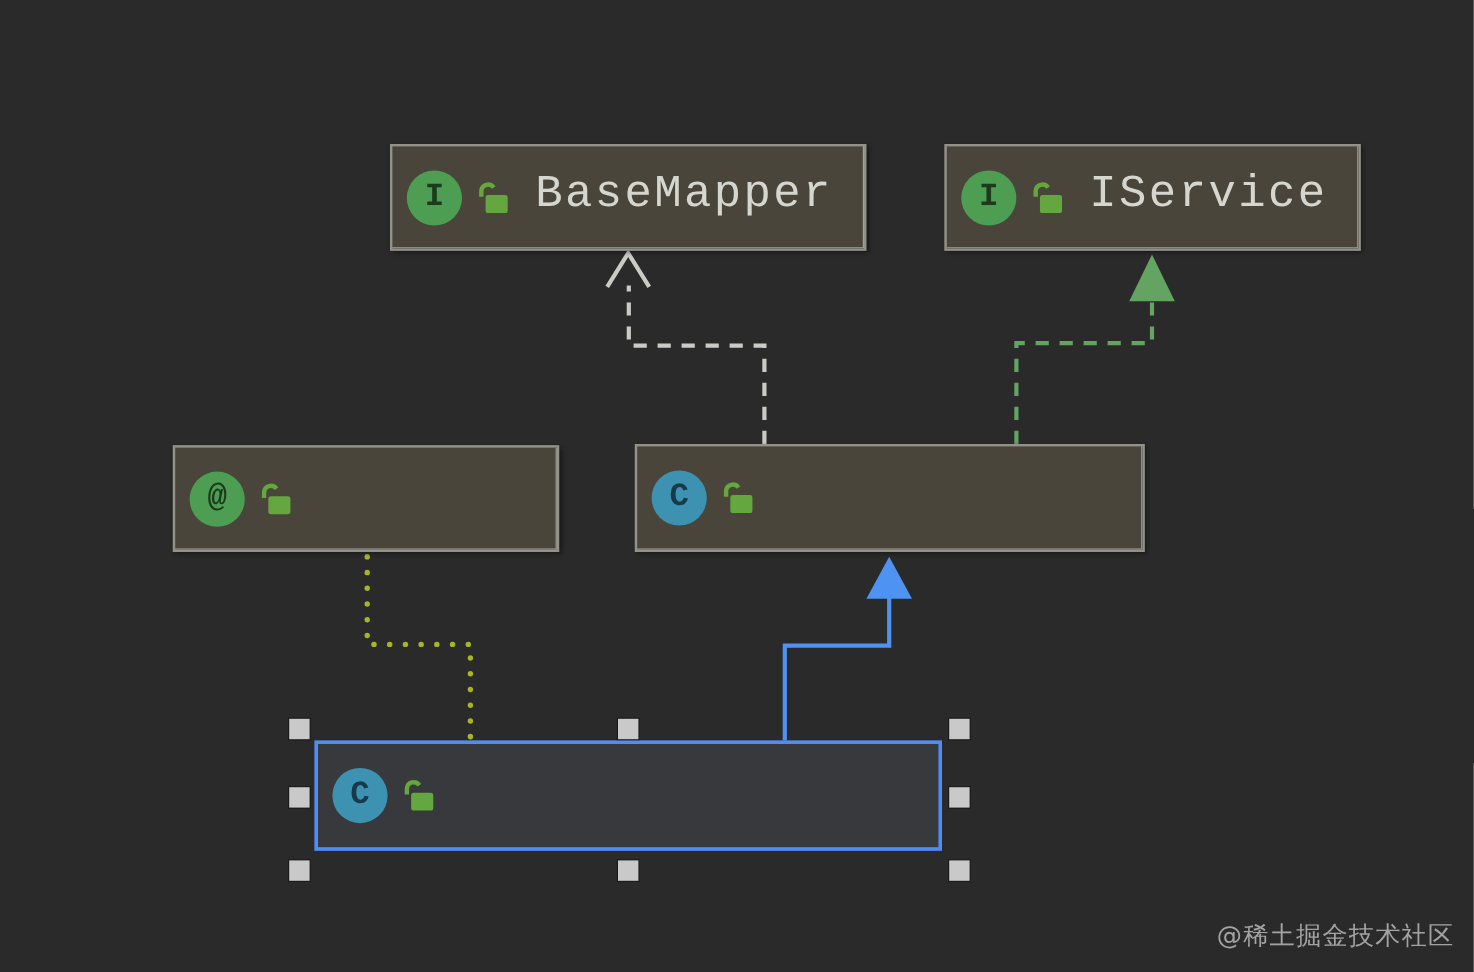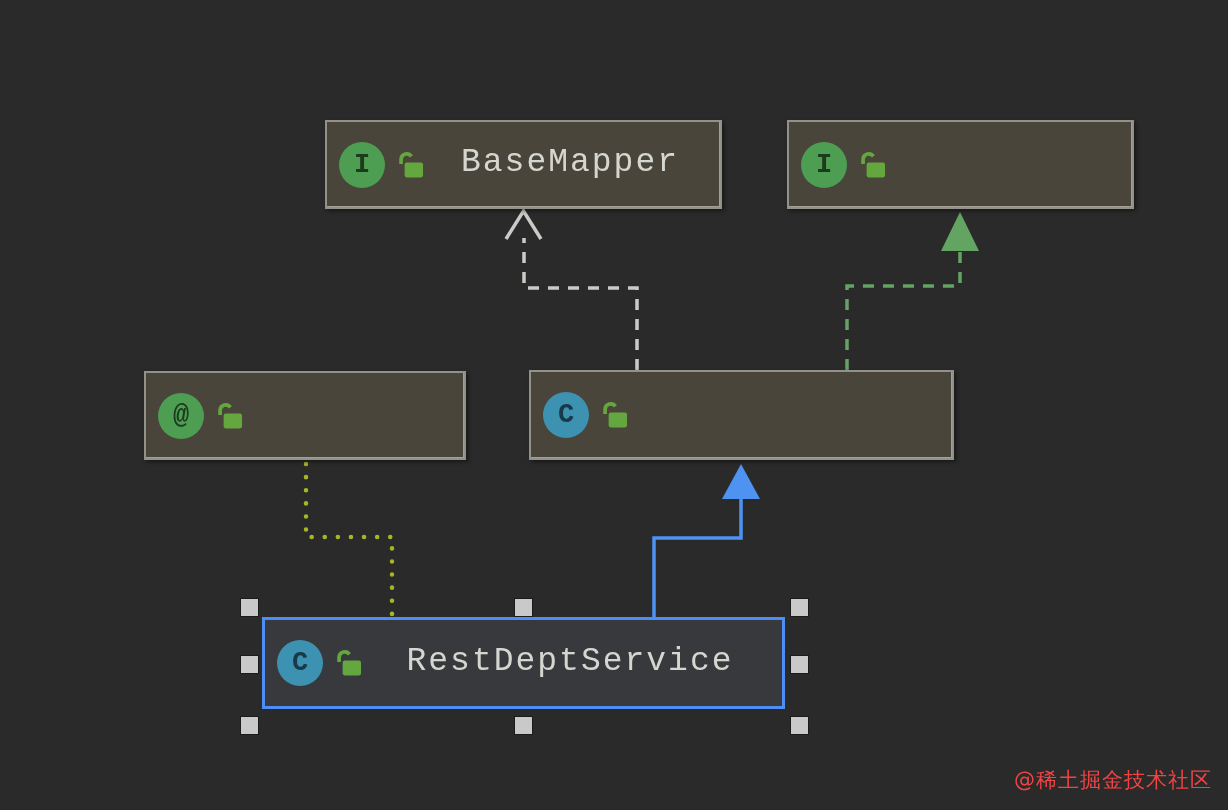--- a/index.html
+++ b/index.html
@@ -31,21 +31,21 @@
     display:flex;align-items:center;justify-content:center;
     font-size:27px;font-weight:bold;
     font-family:"Liberation Mono",monospace;
   }
   .badge.green{color:#1c3a1c;}
   .badge.teal{color:#173949;}
   .lock{flex:0 0 auto;margin-left:9px;margin-top:-2px;}
   .label{
     flex:1 1 auto;
     text-align:center;
-    font-size:33px;
+    font-size:38px;
     letter-spacing:2px;
     padding:0 14px 4px 6px;
     white-space:nowrap;
   }
   .handle{
     position:absolute;
     width:17px;height:17px;
     box-shadow:0 0 0 1px rgba(0,0,0,.35);
   }
   #watermark{
@@ -83,20 +83,21 @@
     </svg>
     <span class="label">BaseMapper</span>
   </div>
 
   <div class="node" style="left: 787px; top: 120px; width: 347px; height: 89px; background: rgb(73, 69, 58); border-color: rgb(146, 145, 138); color: rgb(214, 214, 208);">
     <span class="badge green" style="background: rgb(77, 158, 83);">I</span>
     <svg class="lock" width="34" height="34" viewBox="0 0 24 24" style="color: rgb(100, 167, 62);">
       <path d="M5 12 V8.5 A4 4 0 0 1 12.3 6.6" fill="none" stroke="currentColor" stroke-width="2.6"></path>
       <rect x="7.5" y="11" width="13" height="10.5" rx="1.5" fill="currentColor"></rect>
     </svg>
+    <span class="label">IService</span>
   </div>
 
   <div class="node" style="left: 144px; top: 371px; width: 322px; height: 89px; background: rgb(73, 69, 58); border-color: rgb(146, 145, 138); color: rgb(214, 214, 208);">
     <span class="badge green" style="background: rgb(77, 158, 83);">@</span>
     <svg class="lock" width="34" height="34" viewBox="0 0 24 24" style="color: rgb(100, 167, 62);">
       <path d="M5 12 V8.5 A4 4 0 0 1 12.3 6.6" fill="none" stroke="currentColor" stroke-width="2.6"></path>
       <rect x="7.5" y="11" width="13" height="10.5" rx="1.5" fill="currentColor"></rect>
     </svg>
   </div>
 
@@ -107,27 +108,26 @@
       <rect x="7.5" y="11" width="13" height="10.5" rx="1.5" fill="currentColor"></rect>
     </svg>
   </div>
 
   <div class="node selected" style="left: 262px; top: 617px; width: 523px; height: 92px; background: rgb(55, 57, 60); border-color: rgb(79, 141, 246); color: rgb(214, 214, 208);">
     <span class="badge teal" style="background: rgb(62, 146, 177);">C</span>
     <svg class="lock" width="34" height="34" viewBox="0 0 24 24" style="color: rgb(100, 167, 62);">
       <path d="M5 12 V8.5 A4 4 0 0 1 12.3 6.6" fill="none" stroke="currentColor" stroke-width="2.6"></path>
       <rect x="7.5" y="11" width="13" height="10.5" rx="1.5" fill="currentColor"></rect>
     </svg>
-    <span class="label">RestDeptService</span>
   </div>
 
   <div class="handle" style="left: 241px; top: 599px; background: rgb(201, 201, 201);"></div>
   <div class="handle" style="left: 515px; top: 599px; background: rgb(201, 201, 201);"></div>
   <div class="handle" style="left: 791px; top: 599px; background: rgb(201, 201, 201);"></div>
   <div class="handle" style="left: 241px; top: 656px; background: rgb(201, 201, 201);"></div>
   <div class="handle" style="left: 791px; top: 656px; background: rgb(201, 201, 201);"></div>
   <div class="handle" style="left: 241px; top: 717px; background: rgb(201, 201, 201);"></div>
   <div class="handle" style="left: 515px; top: 717px; background: rgb(201, 201, 201);"></div>
   <div class="handle" style="left: 791px; top: 717px; background: rgb(201, 201, 201);"></div>
 
-  <div id="watermark" style="color: #ef4444;">@稀土掘金技术社区</div>
+  <div id="watermark" style="color: #a3a3a3;">@稀土掘金技术社区</div>
 
 </div>
 
 </body></html>

